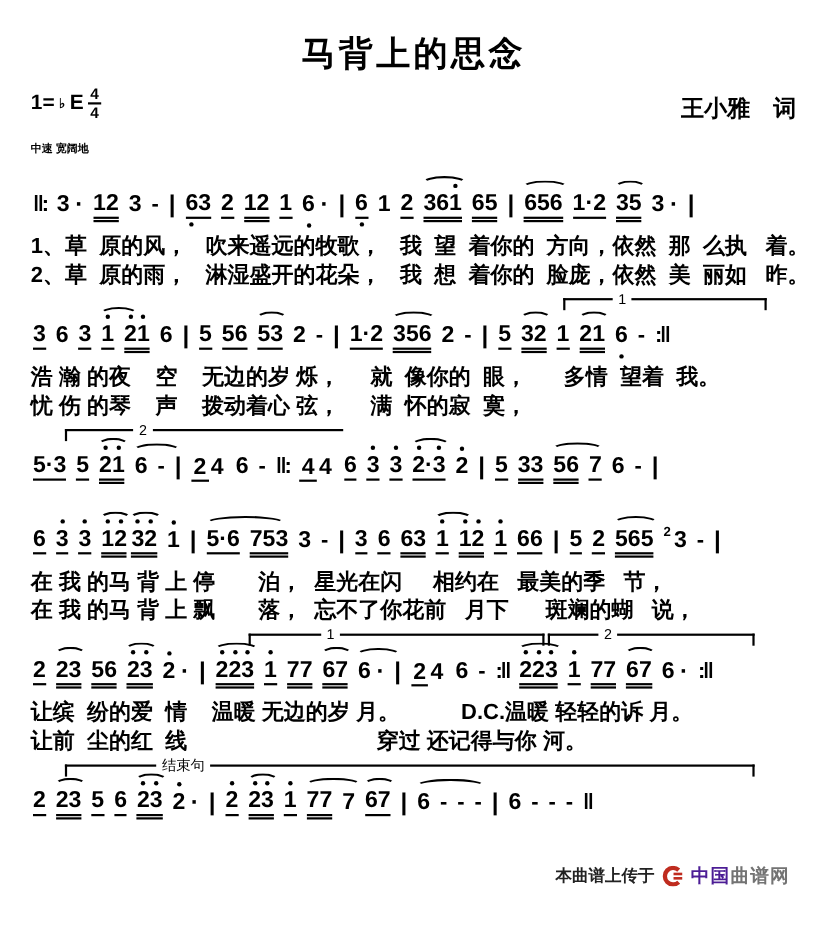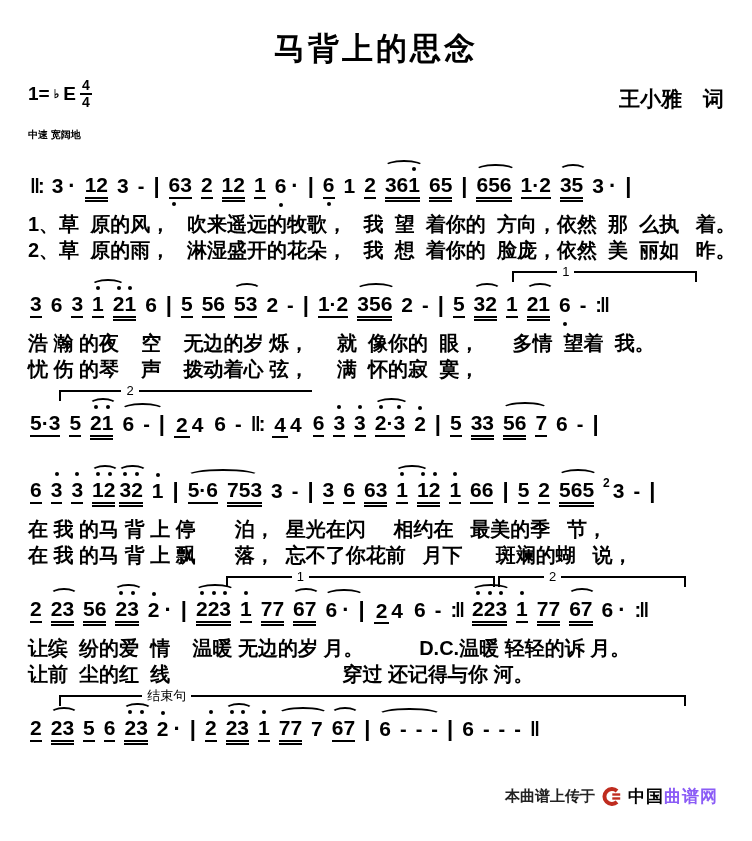--- a/index.html
+++ b/index.html
@@ -35,22 +35,22 @@
   .dot{margin-left:-4px;font-size:22px;}
   .grace{font-size:12px;align-self:flex-start;padding-top:7px;margin-right:-6px;}
   .volta{position:absolute;top:-13px;height:9px;border:2px solid #000;border-bottom:none;}
   .volta.open{border-right:none;}
   .volta b{position:absolute;top:-9px;left:24%;background:#fff;padding:0 5px;
            font-size:13px;font-weight:normal;line-height:1.3;white-space:nowrap;}
   .lyric{font-size:20px;font-weight:bold;line-height:22px;margin-top:4px;white-space:pre;}
   .footer{position:absolute;bottom:10px;right:34px;display:flex;align-items:center;gap:7px;font-size:15px;}
   .footer .up{font-weight:bold;color:#222;}
   .brand{font-weight:bold;font-size:17px;letter-spacing:1px;}
-  .brand .b1{color:#000000;}
-  .brand .b2{color:#8b5cf6;}
+  .brand .b1{color:#4c1d95;}
+  .brand .b2{color:#737373;}
 </style>
 </head>
 <body>
 
 <div class="page">
   <div class="title">马背上的思念</div>
 
   <div class="meta">
     <div>
       <div class="keyline">

